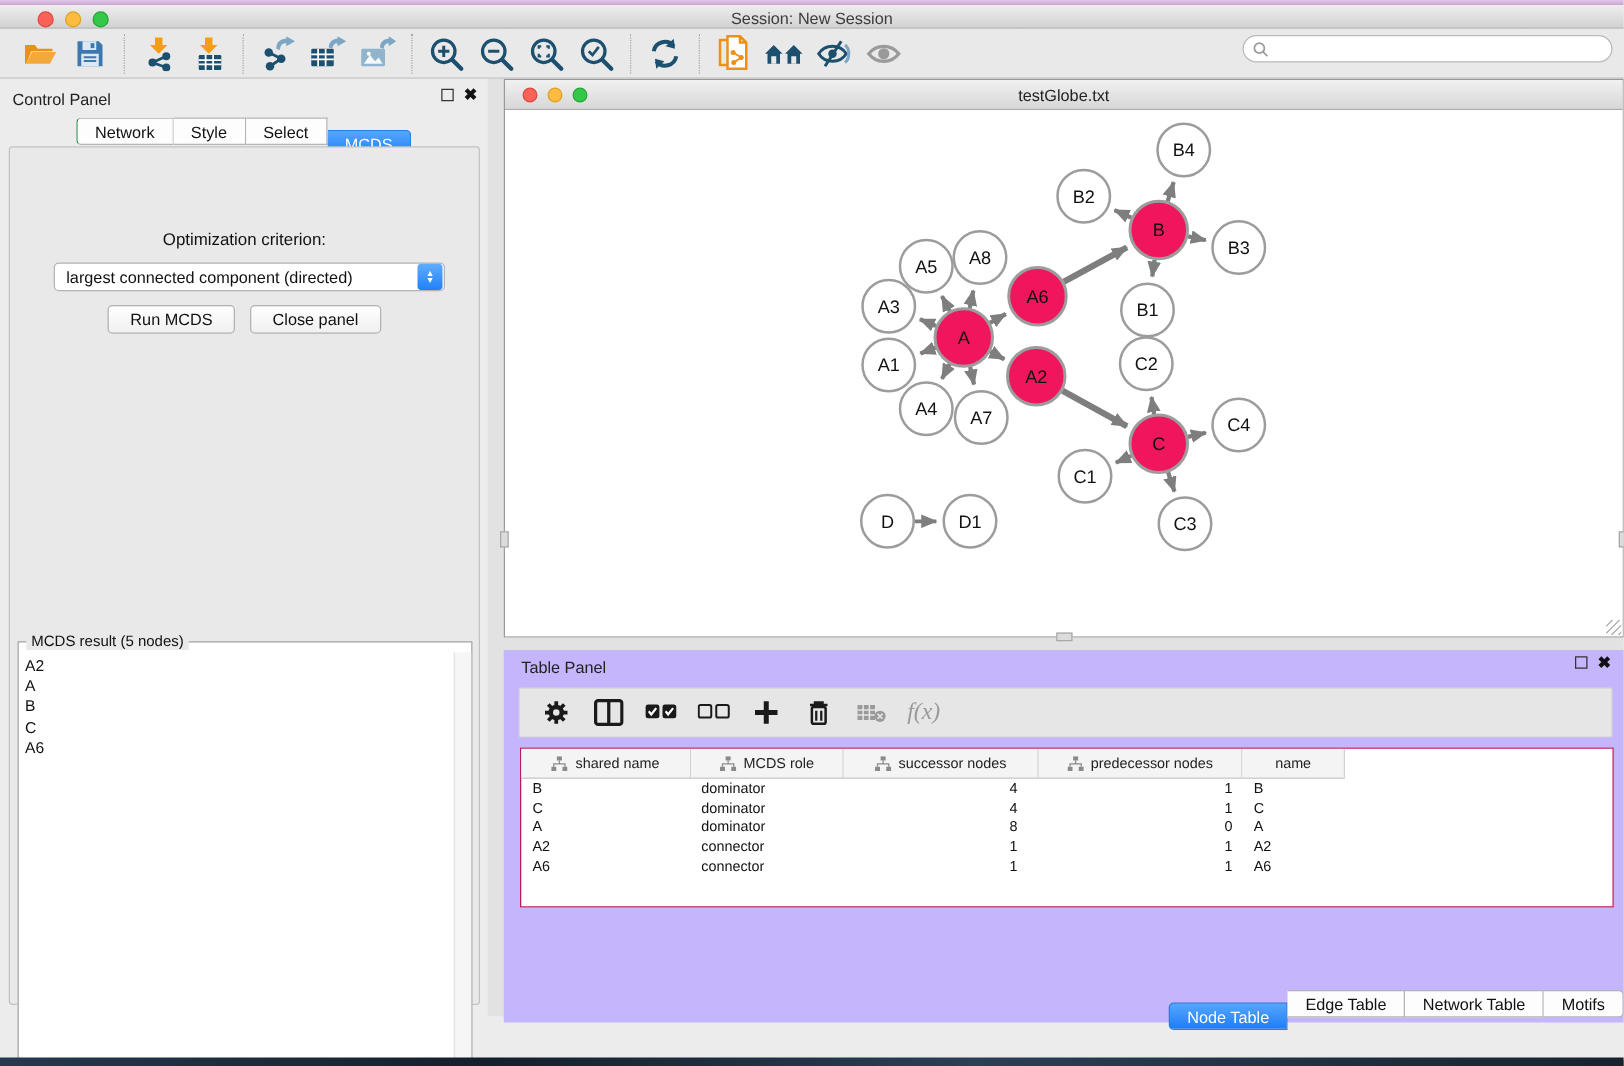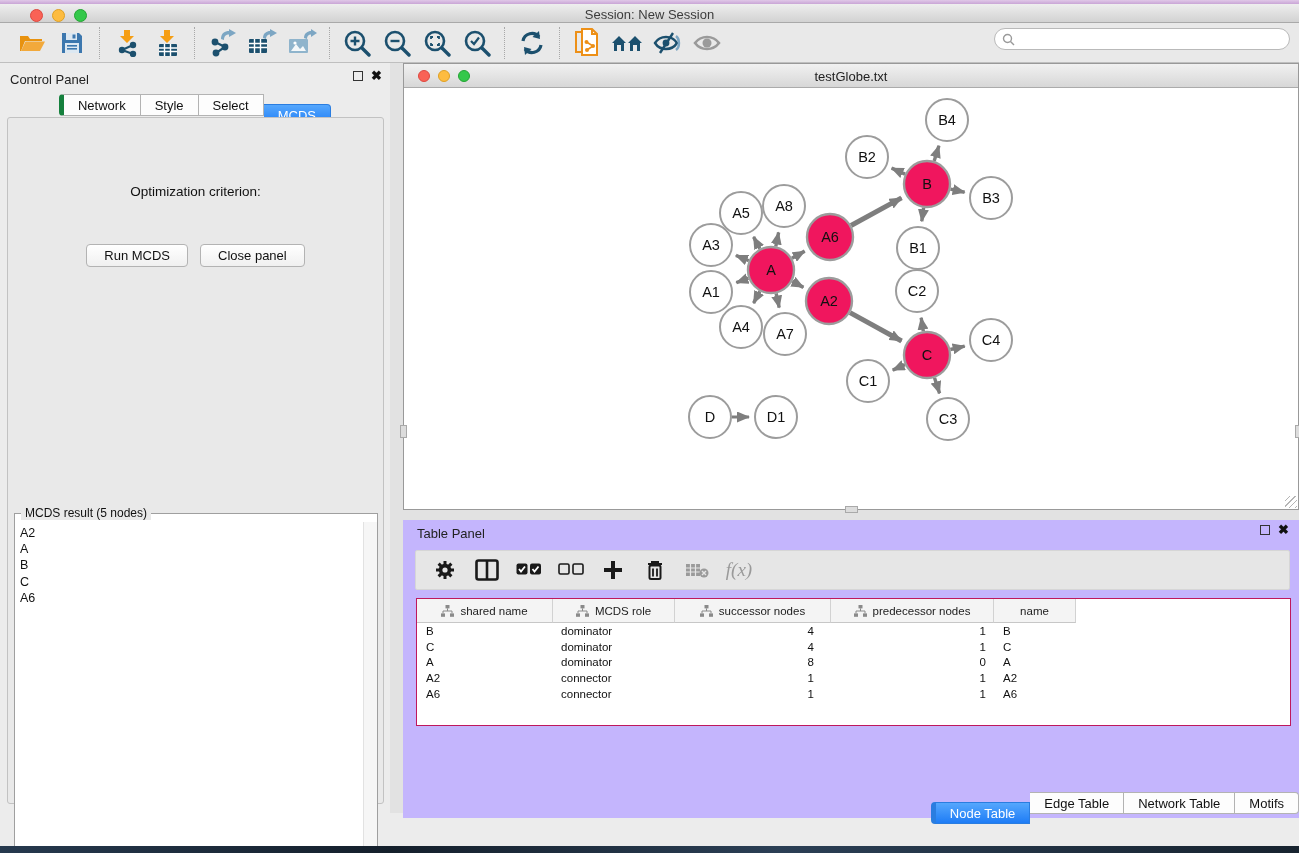--- a/index.html
+++ b/index.html
@@ -30,21 +30,21 @@
   
   .control-panel { position:absolute; left:0; top:63px; width:390px; height:750px; background:#ececec; }
   .panel-head { position:absolute; left:10px; top:9px; font-size:13px; color:#222; }
   .panel-icons { position:absolute; right:8px; top:8px; display:flex; gap:8px; align-items:center; }
   .float-glyph { width:10px; height:10px; border:1.5px solid #333; display:inline-block; }
   .close-glyph { font-size:13px; font-weight:bold; color:#111; line-height:10px; }
 
   .ctl-tabs { position:absolute; left:0; top:31px; width:390px; display:flex; justify-content:center; }
   .tab { height:22px; padding:0 14px; font-size:13px; display:flex; align-items:center;
     background:#fdfdfd; border:1px solid #b3b3b3; border-left:none; color:#111; }
-  .tab:first-child { border-left:5px solid #15803d; border-radius:4px 0 0 4px; }
+  .tab:first-child { border-left:1px solid #15803d; border-radius:4px 0 0 4px; }
   .tab:last-child { border-radius:0 4px 4px 0; }
   .tab.active { background:linear-gradient(#55a7fd,#1e7cf6); border-color:#2a7de0; color:#fff;margin-top:10px; }
 
   .ctl-inner { position:absolute; left:7px; top:54px; width:377px; height:687px;
     background:#e9e9e9; border:1px solid #c2c2c2; border-radius:3px; }
   .opt-label { position:absolute; left:0; width:100%; top:66px; text-align:center; font-size:13.5px; color:#111; }
   .dropdown { position:absolute; left:35px; top:92px; width:313px; height:23px; background:#fff;
     border:1px solid #b4b4b4; border-radius:4px; display:flex; align-items:center; }
   .dropdown .dd-text { flex:1; font-size:13px; padding-left:9px; color:#111; white-space:nowrap; }
   .dd-stepper { width:20px; height:21px; margin-right:1px; border-radius:3px;
@@ -285,20 +285,27 @@
     <span class="close-glyph">✖</span>
   </div>
   <div class="ctl-tabs" id="ctl-tabs">
       <div class="tab">Network</div>
       <div class="tab">Style</div>
       <div class="tab">Select</div>
       <div class="tab active">MCDS</div>
     </div>
   <div class="ctl-inner">
     <div class="opt-label">Optimization criterion:</div>
+    <div class="dropdown">
+      <span class="dd-text">largest connected component (directed)</span>
+      <span class="dd-stepper">
+          <span>▲</span>
+          <span>▼</span>
+        </span>
+    </div>
     <div class="btn-row">
       <div class="pbtn">Run MCDS</div>
       <div class="pbtn">Close panel</div>
     </div>
     <div class="result-group">
       <div class="result-title">MCDS result (5 nodes)</div>
       <div class="result-list" id="result-list">
           <div class="result-item">A2</div>
           <div class="result-item">A</div>
           <div class="result-item">B</div>

